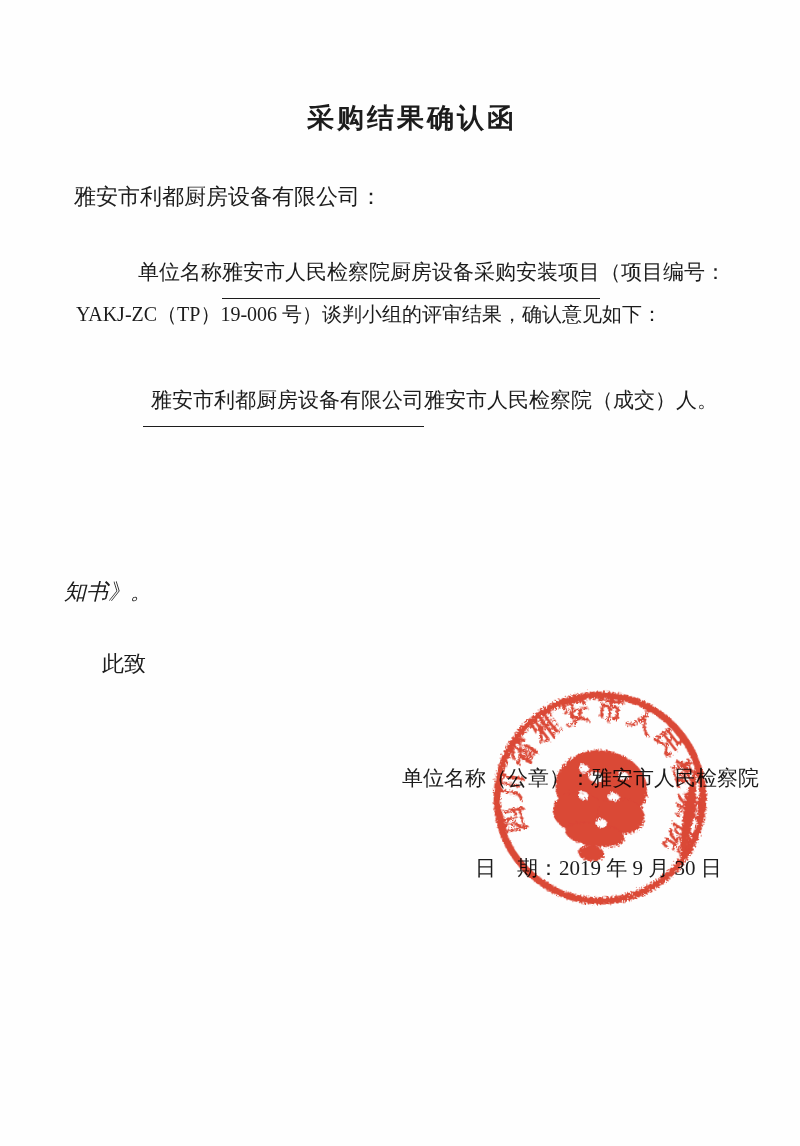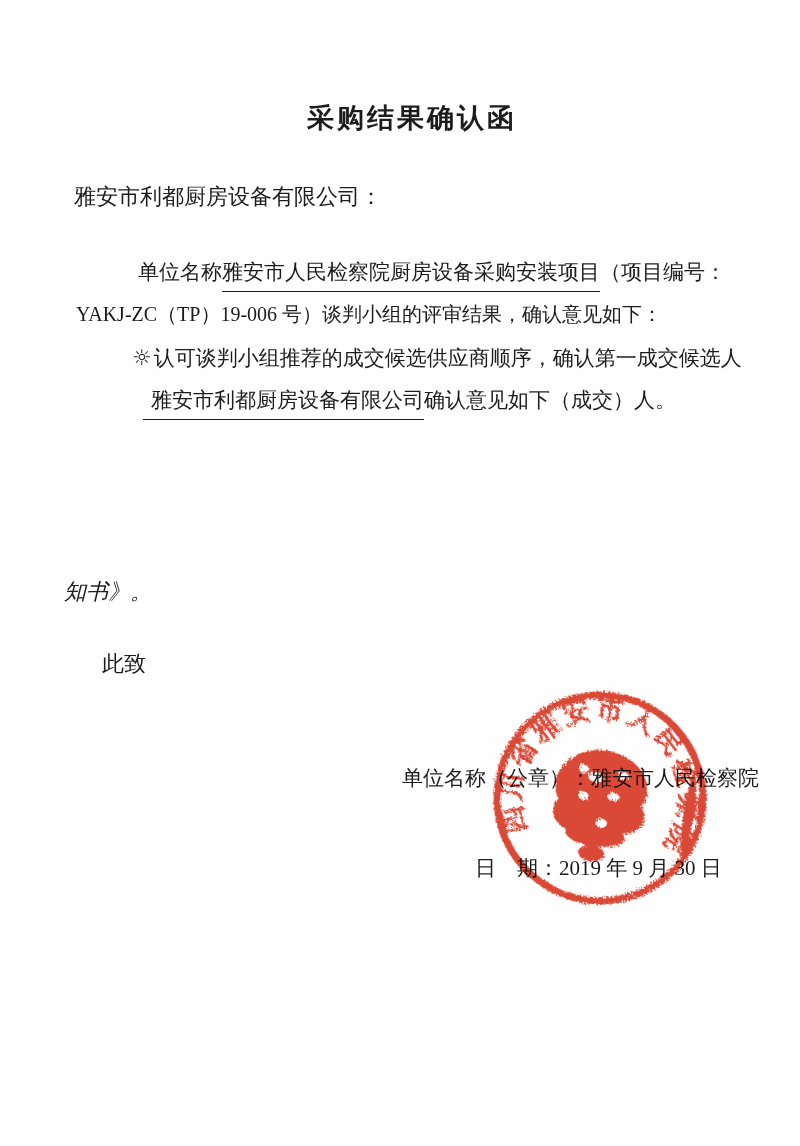--- a/index.html
+++ b/index.html
@@ -28,21 +28,21 @@
   .l2        { left: 64px;  top: 289px; font-size: 20px; }
   .l3        { left: 120px; top: 332px; font-size: 21px; }
   .l4        { left: 131px; top: 374px; font-size: 21px; }
   .p2a       { left: 97px;  top: 523px; font-size: 21px; }
   .p2b       { left: 52px;  top: 565px; font-size: 22px; font-style: italic; }
   .closing   { left: 90px;  top: 637px; font-size: 22px; }
   .sig-unit  { left: 390px; top: 752px; font-size: 21px; z-index: 1; }
   .sig-date  { left: 463px; top: 842px; font-size: 21px; z-index: 1; }
   .u {
     border-bottom: 1.5px solid #1c1c1c;
-    padding-bottom: 7px;
+    padding-bottom: 14px;
   }
   .u-lead { padding-left: 8px; }
   .bullet {
     font-weight: bold;
     font-size: 22px;
     margin-right: 2px;
     font-family: "DejaVu Sans", sans-serif;
   }
   .seal {
     position: absolute;
@@ -63,23 +63,22 @@
 <div class="page">
 
   <h1 class="abs title">采购结果确认函</h1>
 
   <p class="abs salutation">雅安市利都厨房设备有限公司：</p>
 
   <p class="abs l1"><span>单位名称</span><span class="u">雅安市人民检察院厨房设备采购安装项目</span><span>（项目编号：</span></p>
 
   <p class="abs l2">YAKJ-ZC（TP）19-006 号）谈判小组的评审结果，确认意见如下：</p>
 
-  <p class="abs l3"><span class="bullet">☼</span><span>认可谈判小组推荐的成交候选供应商顺序，确认第一成交候选人</span></p>
 
-  <p class="abs l4"><span class="u u-lead">雅安市利都厨房设备有限公司</span><span>确认意见如下（成交）人。</span></p>
+  <p class="abs l4"><span class="u u-lead">雅安市利都厨房设备有限公司</span><span>雅安市人民检察院（成交）人。</span></p>
 
   <p class="abs p2b">知书》。</p>
 
   <p class="abs closing">此致</p>
 
   <p class="abs sig-unit"><span>单位名称（公章）：</span><span>雅安市人民检察院</span></p>
 
   <p class="abs sig-date">日　期：2019 年 9 月 30 日</p>
 
   <div class="seal">

